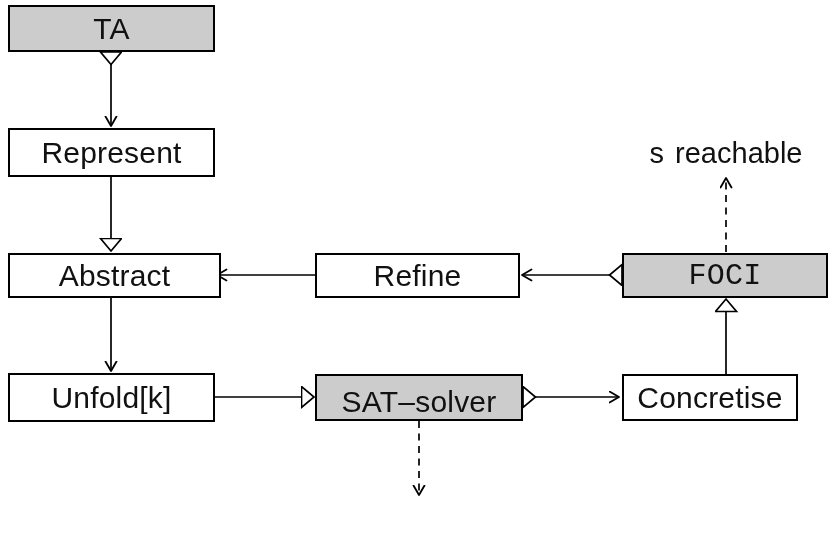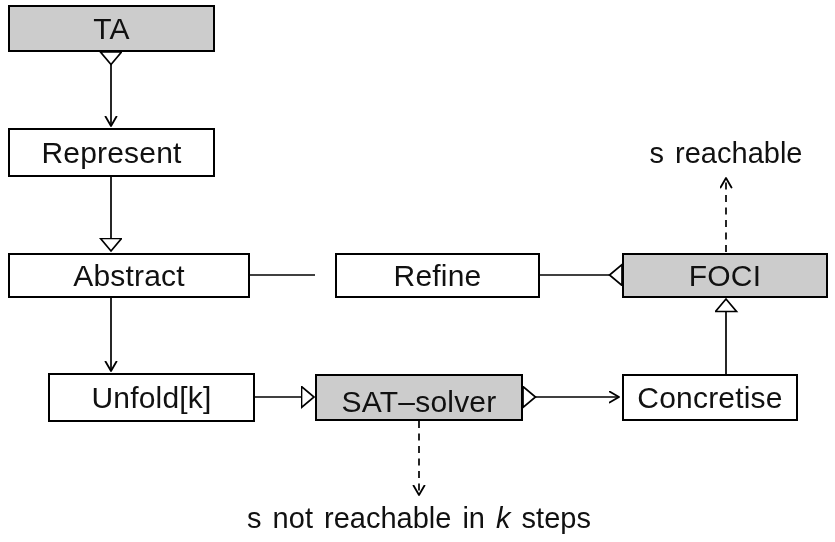--- a/index.html
+++ b/index.html
@@ -93,40 +93,37 @@
     <line class="edge dashed" x1="726" y1="252" x2="726" y2="178" marker-end="url(#vhead)"></line>
     <line class="edge dashed" x1="419" y1="421" x2="419" y2="495" marker-end="url(#vhead)"></line>
   </svg>
 
   <div class="box white" style="left:8px;   top:128px; width:207px; height:49px;">
     <span>Represent</span>
   </div>
   <div class="box gray" style="left:8px;   top:5px;   width:207px; height:47px;">
     <span>TA</span>
   </div>
-  <div class="box white" style="left:8px;   top:253px; width:242px; height:45px;">
+  <div class="box white" style="left:8px;   top:253px; width:213px; height:45px;">
     <span>Abstract</span>
   </div>
-  <div class="box white" style="left:8px;   top:373px; width:207px; height:49px;margin-left:40px;">
+  <div class="box white" style="left:8px;   top:373px; width:207px; height:49px;">
     <span>Unfold[k]</span>
   </div>
-  <div class="box white" style="left:315px; top:253px; width:205px; height:45px;margin-left:20px;">
+  <div class="box white" style="left:315px; top:253px; width:205px; height:45px;">
     <span>Refine</span>
   </div>
   <div class="box gray" style="left:315px; top:374px; width:208px; height:47px;align-items:flex-end;">
     <span>SAT–solver</span>
   </div>
-  <div class="box gray" style="left:622px; top:253px; width:206px; height:45px;">
+  <div class="box gray" style="left:622px; top:253px; width:206px; height:45px;font-family:Liberation Mono, monospace;">
     <span>FOCI</span>
   </div>
   <div class="box white" style="left:622px; top:374px; width:176px; height:47px;">
     <span>Concretise</span>
   </div>
 
   <div class="floating-label" style="left:576px; top:137px; width:300px;">
     <span>s reachable</span>
   </div>
 
-  <div class="floating-label" style="left:219px; top:502px; width:400px;">
-    <span>s not reachable in </span><span class="it">k</span><span> steps</span>
-  </div>
 
 </div>
 
 </body></html>

